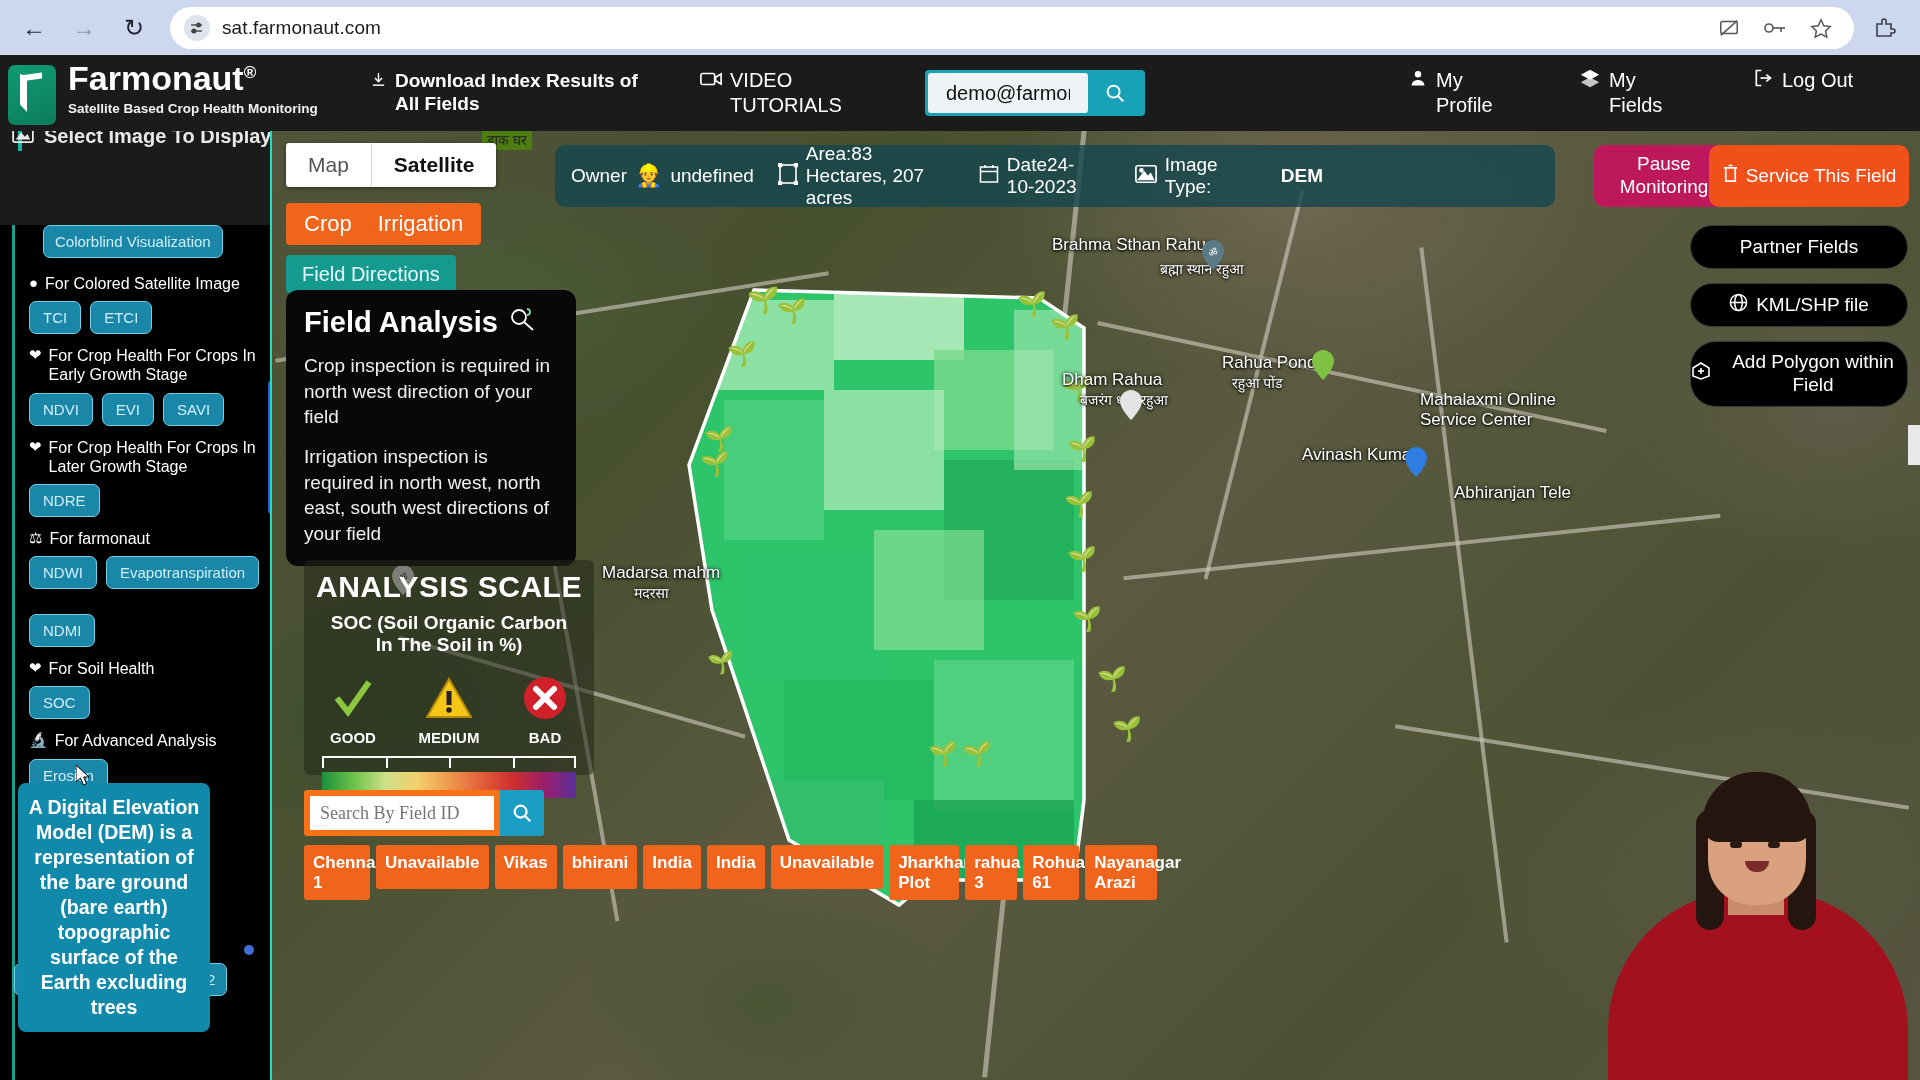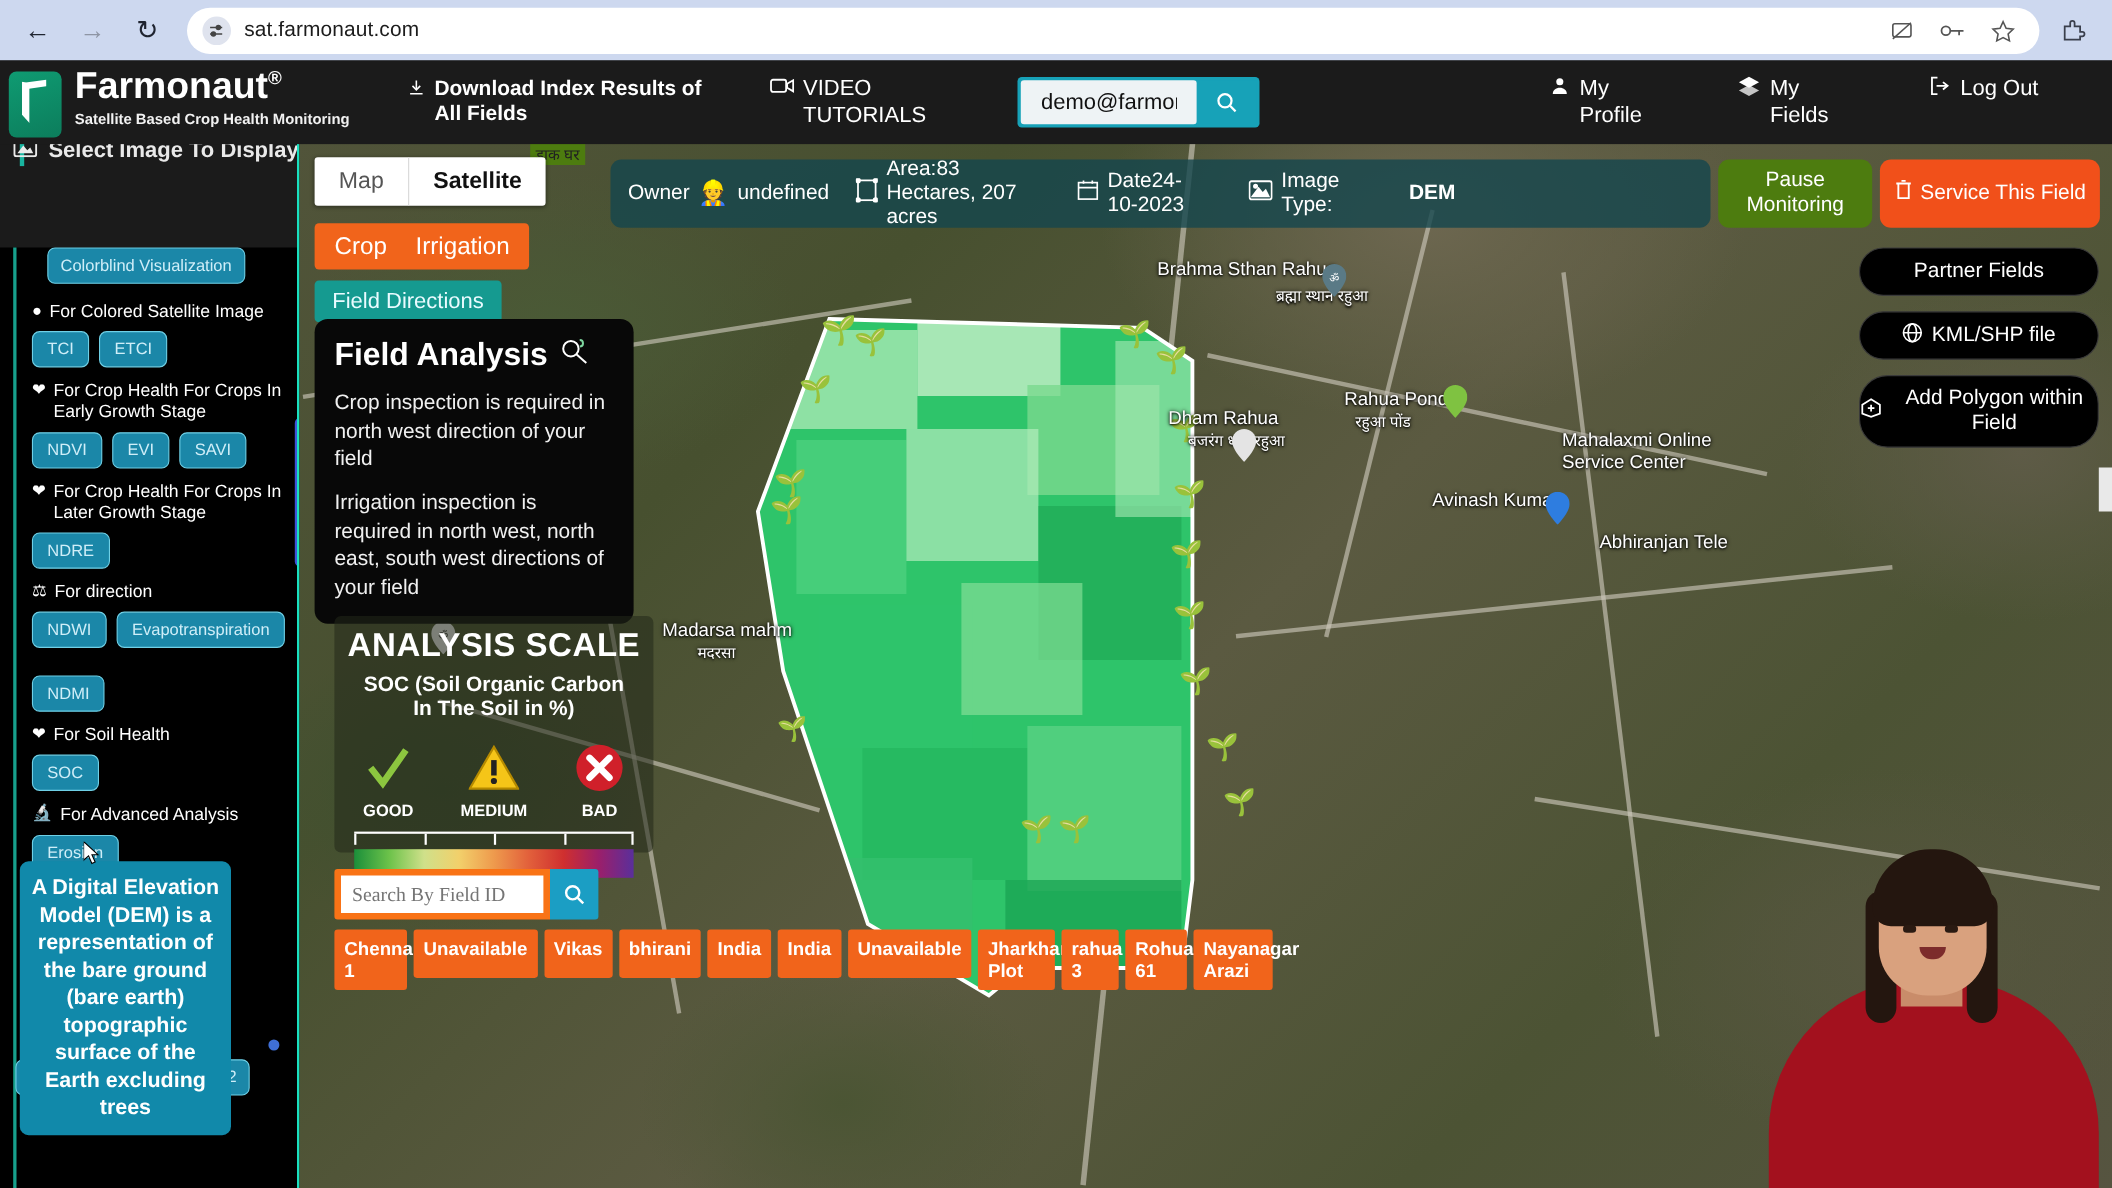--- a/index.html
+++ b/index.html
@@ -105,21 +105,21 @@
   .map-pin { position:absolute; width:22px; height:30px; }
 
   
   #info-bar { position:absolute; left:283px; top:20px; width:1000px; height:62px;
     background:rgba(20,70,78,.80); border-radius:10px; display:flex; align-items:center;
     color:#fff; font-size:19px; padding:0 16px; gap:10px; }
   .info-seg { display:flex; align-items:center; gap:8px; line-height:1.15; }
   .info-seg .two { max-width:145px; }
   #owner-emoji { font-size:22px; }
 
-  #btn-pause { position:absolute; left:1290px; top:20px; width:140px; height:62px; background:#4d7c0f;
+  #btn-pause { position:absolute; left:1322px; top:20px; width:140px; height:62px; background:#be185d;
     border:none; border-radius:10px; color:#fff; font-size:19px; line-height:1.2; cursor:pointer; }
   #btn-delete { position:absolute; left:1437px; top:20px; width:200px; height:62px; background:#f1501a;
     border:none; border-radius:10px; color:#fff; font-size:19px; line-height:1.2; cursor:pointer;
     display:flex; align-items:center; justify-content:center; gap:7px; padding:0 10px; }
 
   
   #map-toggle { position:absolute; left:14px; top:18px; height:44px; background:#fff; border-radius:3px;
     display:flex; align-items:stretch; box-shadow:0 1px 4px rgba(0,0,0,.45); }
   #map-toggle .seg { display:flex; align-items:center; padding:0 22px; font-size:21px; color:#555;
     cursor:pointer; }
@@ -351,21 +351,21 @@
       <span class="grp-icon">❤</span>
       <span>For Crop Health For Crops In Later Growth Stage</span>
     </div>
     <div class="chip-row">
       <span class="chip">NDRE</span>
     </div>
 
     
     <div class="grp-label">
       <span class="grp-icon">⚖</span>
-      <span>For direction</span>
+      <span>For farmonaut</span>
     </div>
     <div class="chip-row">
       <span class="chip">NDWI</span>
       <span class="chip">Evapotranspiration</span>
       <span class="chip" style="margin-top:25px;">NDMI</span>
     </div>
 
     
     <div class="grp-label">
       <span class="grp-icon">❤</span>

